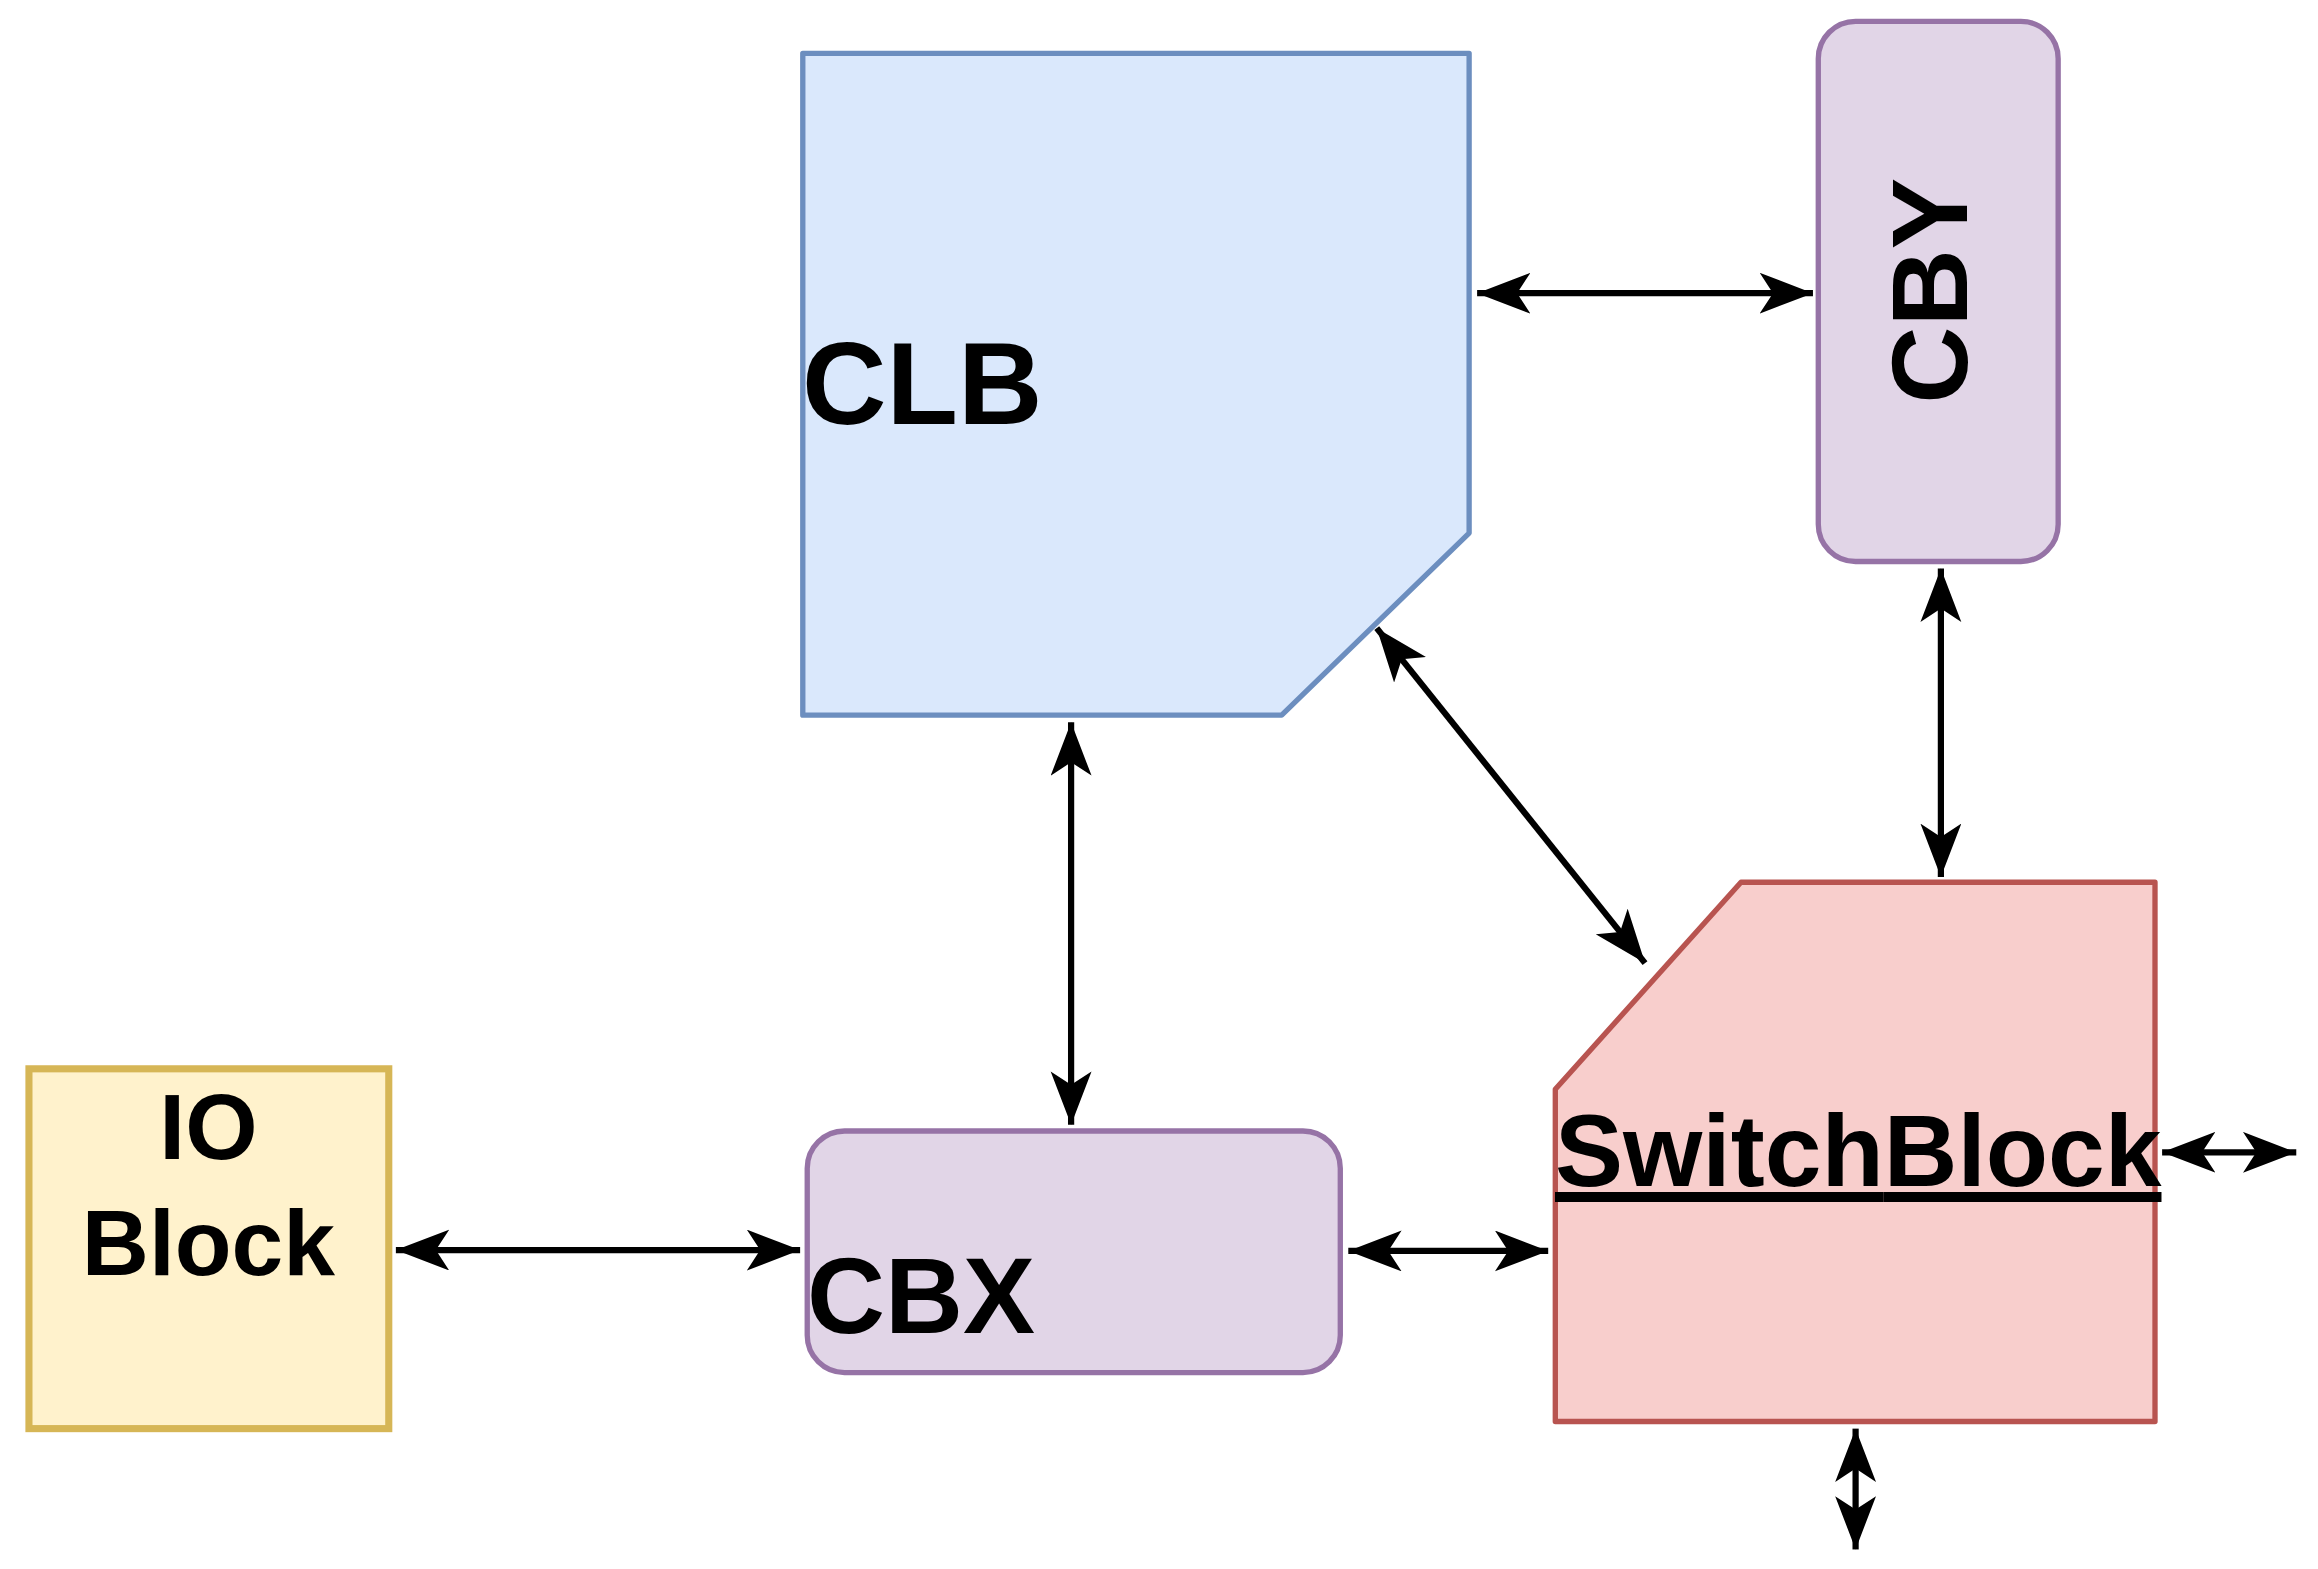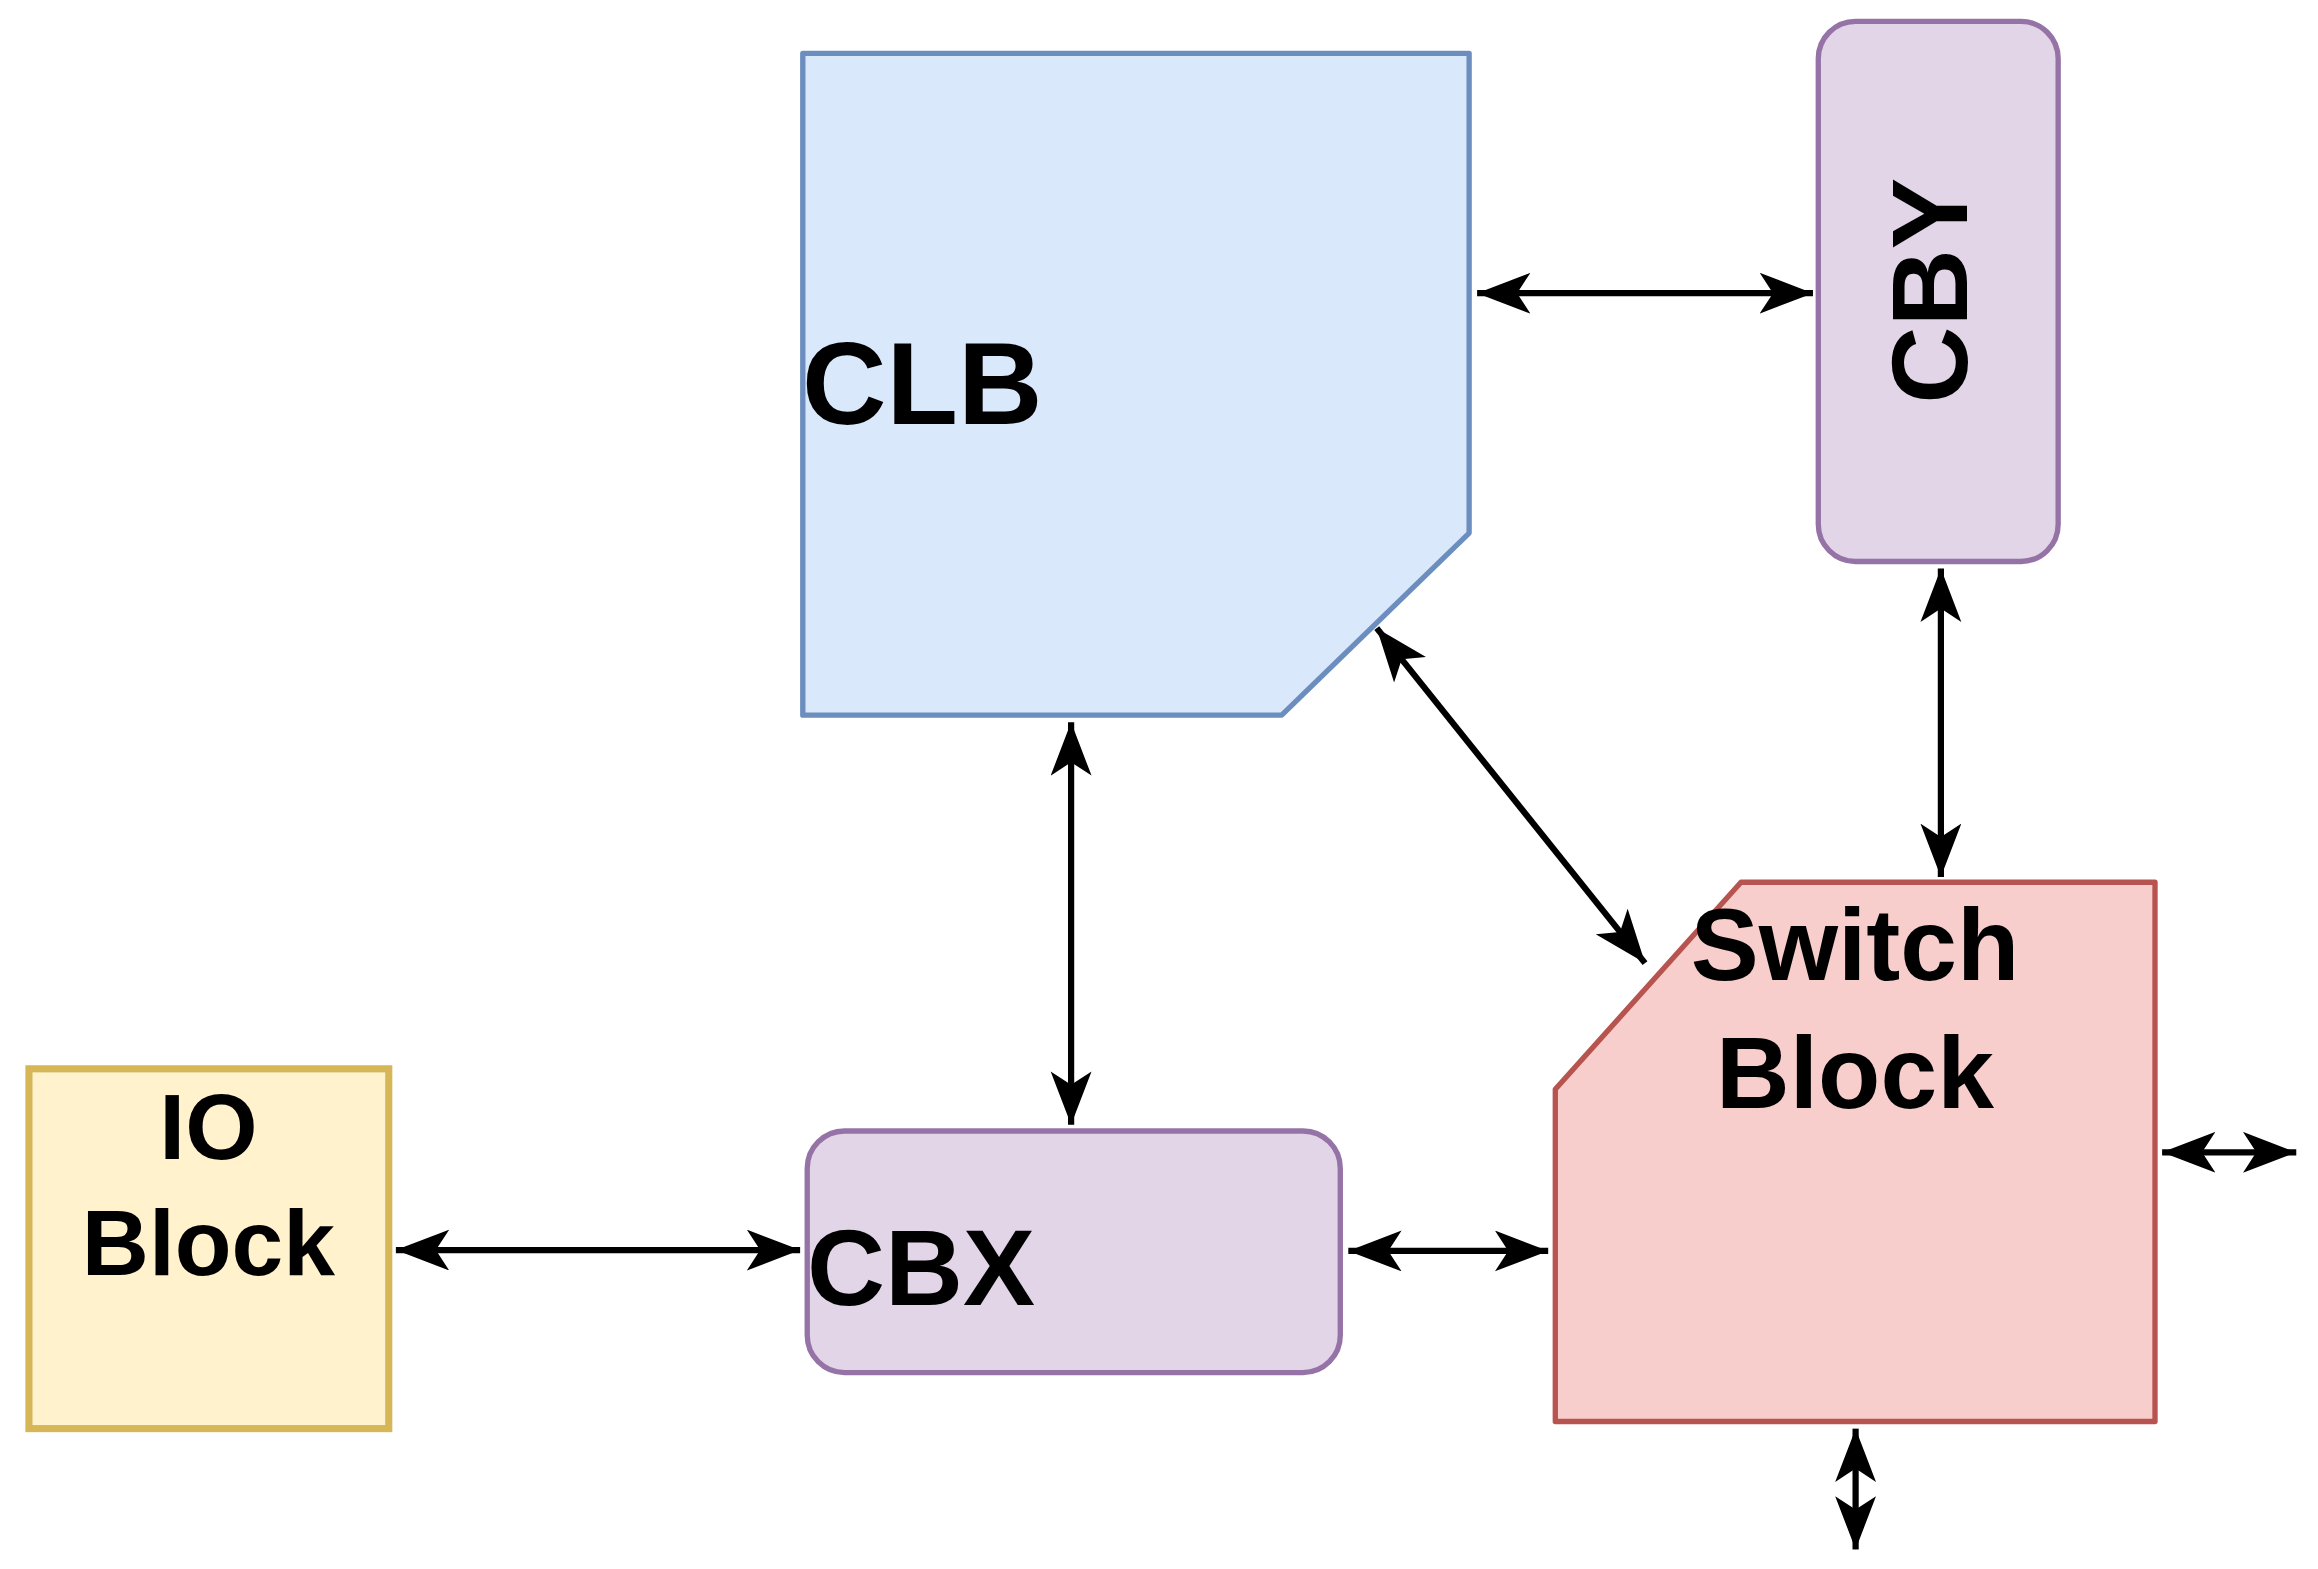--- a/index.html
+++ b/index.html
@@ -29,22 +29,22 @@
     justify-content: flex-start;
     text-align: center;
     font-weight: bold;
     color: #000000;
     pointer-events: none;
     line-height: 1.25;
   }
   .label-clb   { left: 802px;  top: 53px;   width: 667px; height: 662px; font-size: 117px; }
   .label-cby   { left: 1818px; top: 21.3px;   width: 240px; height: 540px; font-size: 107px; }
   .label-cby .rot { transform: rotate(-90deg); white-space: nowrap; }
-  .label-cbx   { left: 807px;  top: 1146px; width: 533px; height: 242px; font-size: 108px; }
-  .label-sb    { left: 1555px; top: 882px;  width: 600px; height: 539px; font-size: 102px; flex-direction: column; }
+  .label-cbx   { left: 807px;  top: 1174px; width: 533px; height: 242px; font-size: 108px; }
+  .label-sb    { left: 1555px; top: 882px;  width: 600px; height: 539px; font-size: 102px; flex-direction: row; text-decoration: underline; }
   .label-io    { left: 28.4px;   top: 1069px; width: 360px; height: 360px; font-size: 93px; flex-direction: column; }
   .line2-wrap { display: block; }
 </style>
 </head>
 <body>
 
 <div id="stage">
 
   <svg id="diagram-svg" viewBox="0 0 2609 1766" xmlns="http://www.w3.org/2000/svg">
     <defs>

